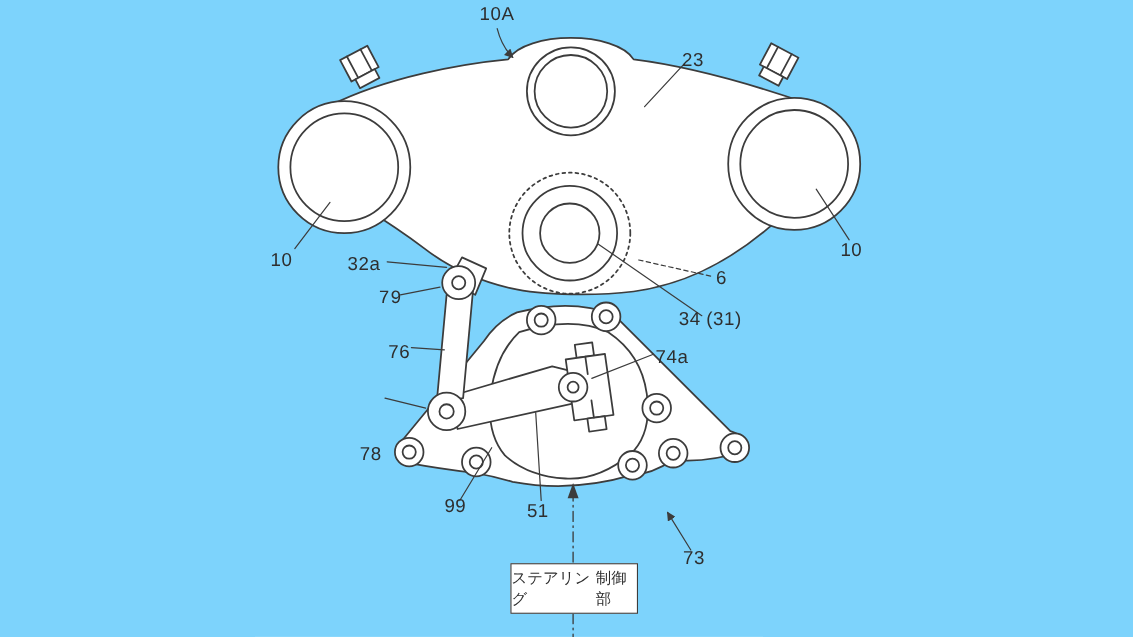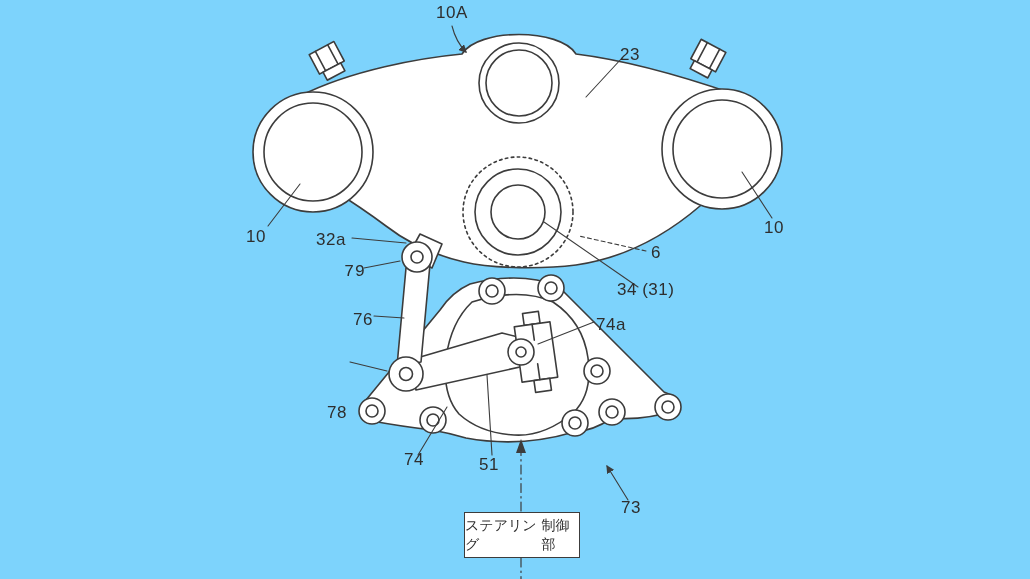--- a/index.html
+++ b/index.html
@@ -217,21 +217,21 @@
   <span class="ref-label l-32">23</span>
   <span class="ref-label l-10L">10</span>
   <span class="ref-label l-10R">10</span>
   <span class="ref-label l-32a">32a</span>
   <span class="ref-label l-79">79</span>
   <span class="ref-label l-76">76</span>
   <span class="ref-label l-78">78</span>
   <span class="ref-label l-6">6</span>
   <span class="ref-label l-3431">34 (31)</span>
   <span class="ref-label l-74a">74a</span>
-  <span class="ref-label l-74">74</span>
+  <span class="ref-label l-74">99</span>
   <span class="ref-label l-75">51</span>
   <span class="ref-label l-73">73</span>
 
   <div class="control-box">
     <span>ステアリング</span>
     <span>制御部</span>
   </div>
 
 </div>
 

